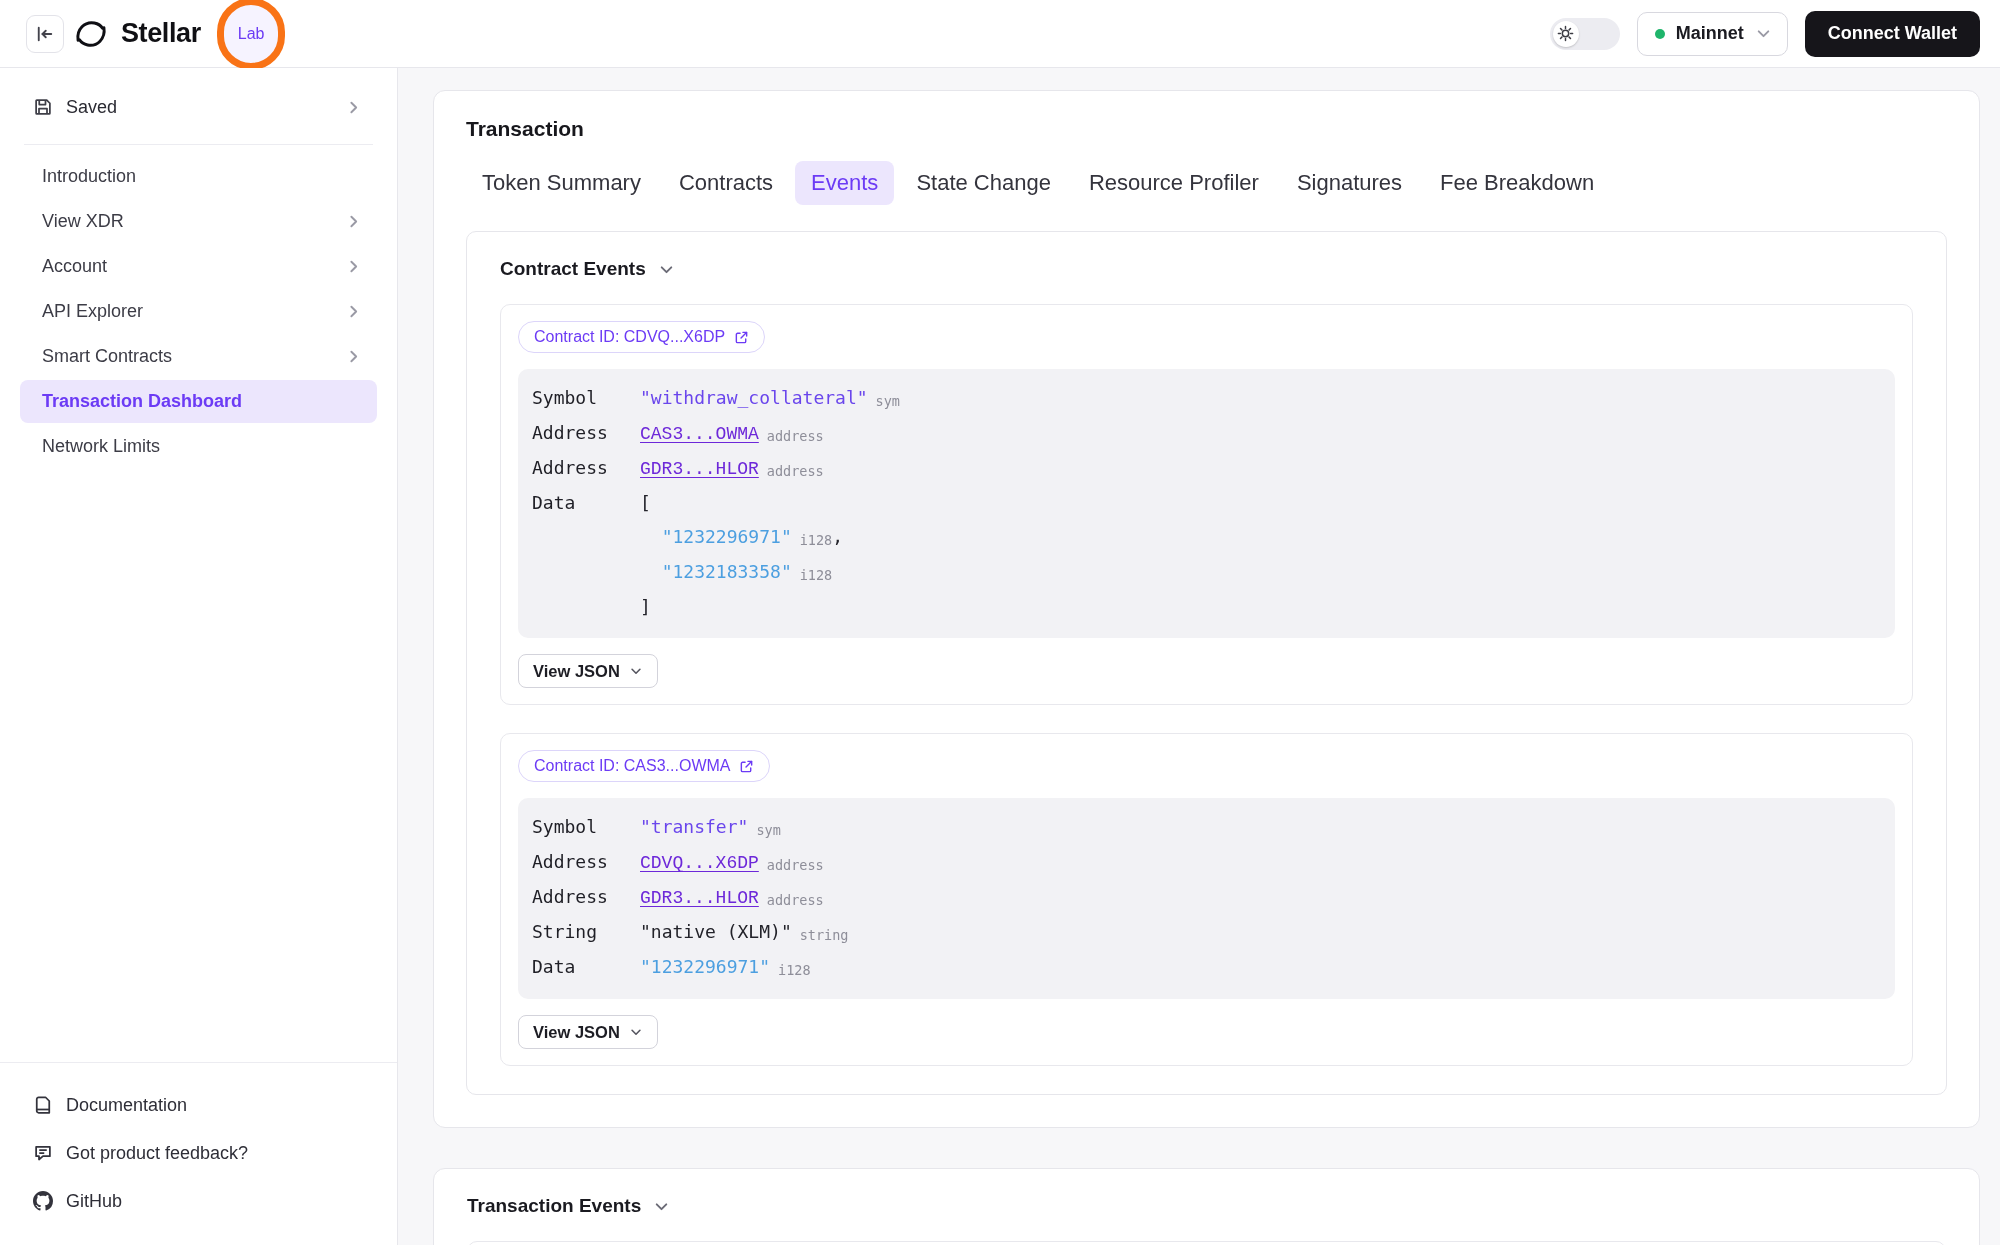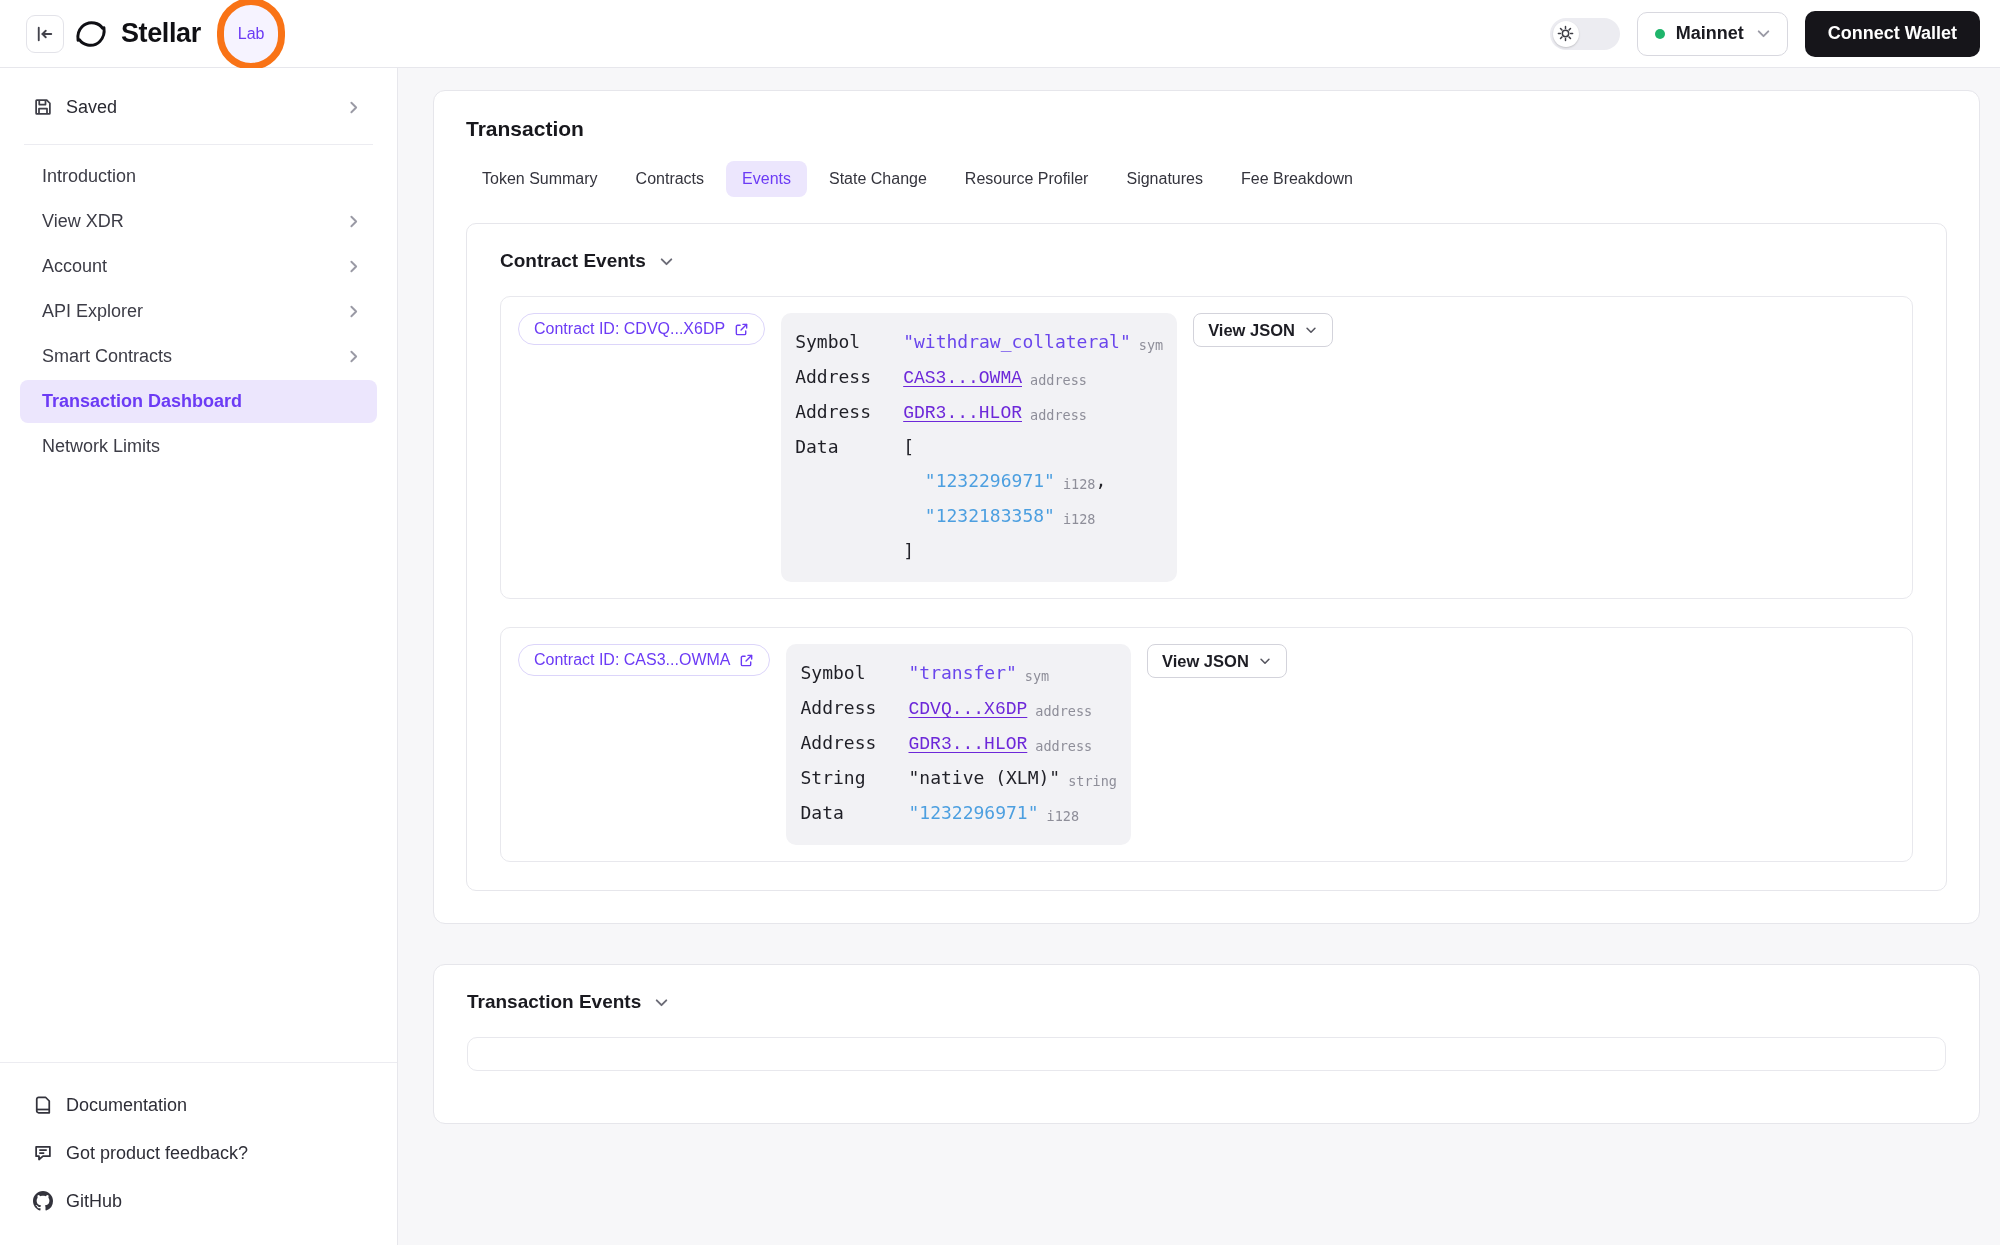--- a/index.html
+++ b/index.html
@@ -92,32 +92,32 @@
   
   .main{flex:1;background:#F7F7F9;padding:14px 20px 0 35px;overflow:hidden;}
   .card{
     background:#fff;border:1px solid #E6E6EB;border-radius:12px;
   }
   .card-1{padding:26px 32px 32px;margin-top:8px;}
   .page-title{font-size:21px;font-weight:700;color:#17171C;margin-bottom:20px;}
   .tabs{display:flex;align-items:center;gap:6px;margin-bottom:26px;}
   .tab{
     border:none;background:transparent;padding:9px 16px;border-radius:8px;
-    font-size:16px;color:#34343D;cursor:pointer;font-family:inherit;white-space:nowrap;
+    font-size:22px;color:#34343D;cursor:pointer;font-family:inherit;white-space:nowrap;
   }
   .tab.active{background:var(--accent-bg);color:var(--accent);}
   .section-card{border:1px solid #E6E6EB;border-radius:10px;padding:26px 33px 28px;background:#fff;}
   .section-head{display:flex;align-items:center;gap:12px;margin-bottom:24px;cursor:pointer;width:max-content;}
   .section-title{font-size:19px;font-weight:600;color:#1A1A20;}
   .section-head .chev{color:#6B6B76;}
   .events{display:flex;flex-direction:column;gap:28px;}
 
   .event-card{
     border:1px solid #E8E8ED;border-radius:10px;padding:16px 17px;background:#fff;
-    display:flex;flex-direction:row;gap:16px;align-items:flex-start;
+    display:flex;flex-direction:column;gap:16px;align-items:flex-start;
   }
   .cid-badge{
     display:inline-flex;align-items:center;gap:9px;border:1px solid #DCD5FA;background:#fff;
     color:var(--accent);border-radius:999px;padding:6px 15px;font-size:16px;cursor:pointer;font-family:inherit;
   }
   .ext-icon{display:inline-flex;}
   .ext-icon svg{width:15px;height:15px;}
   .kv-box{
     align-self:stretch;background:#F2F2F5;border-radius:10px;padding:12px 14px 14px;
     font-family:"DejaVu Sans Mono","Liberation Mono",monospace;font-size:18px;color:#23232A;

